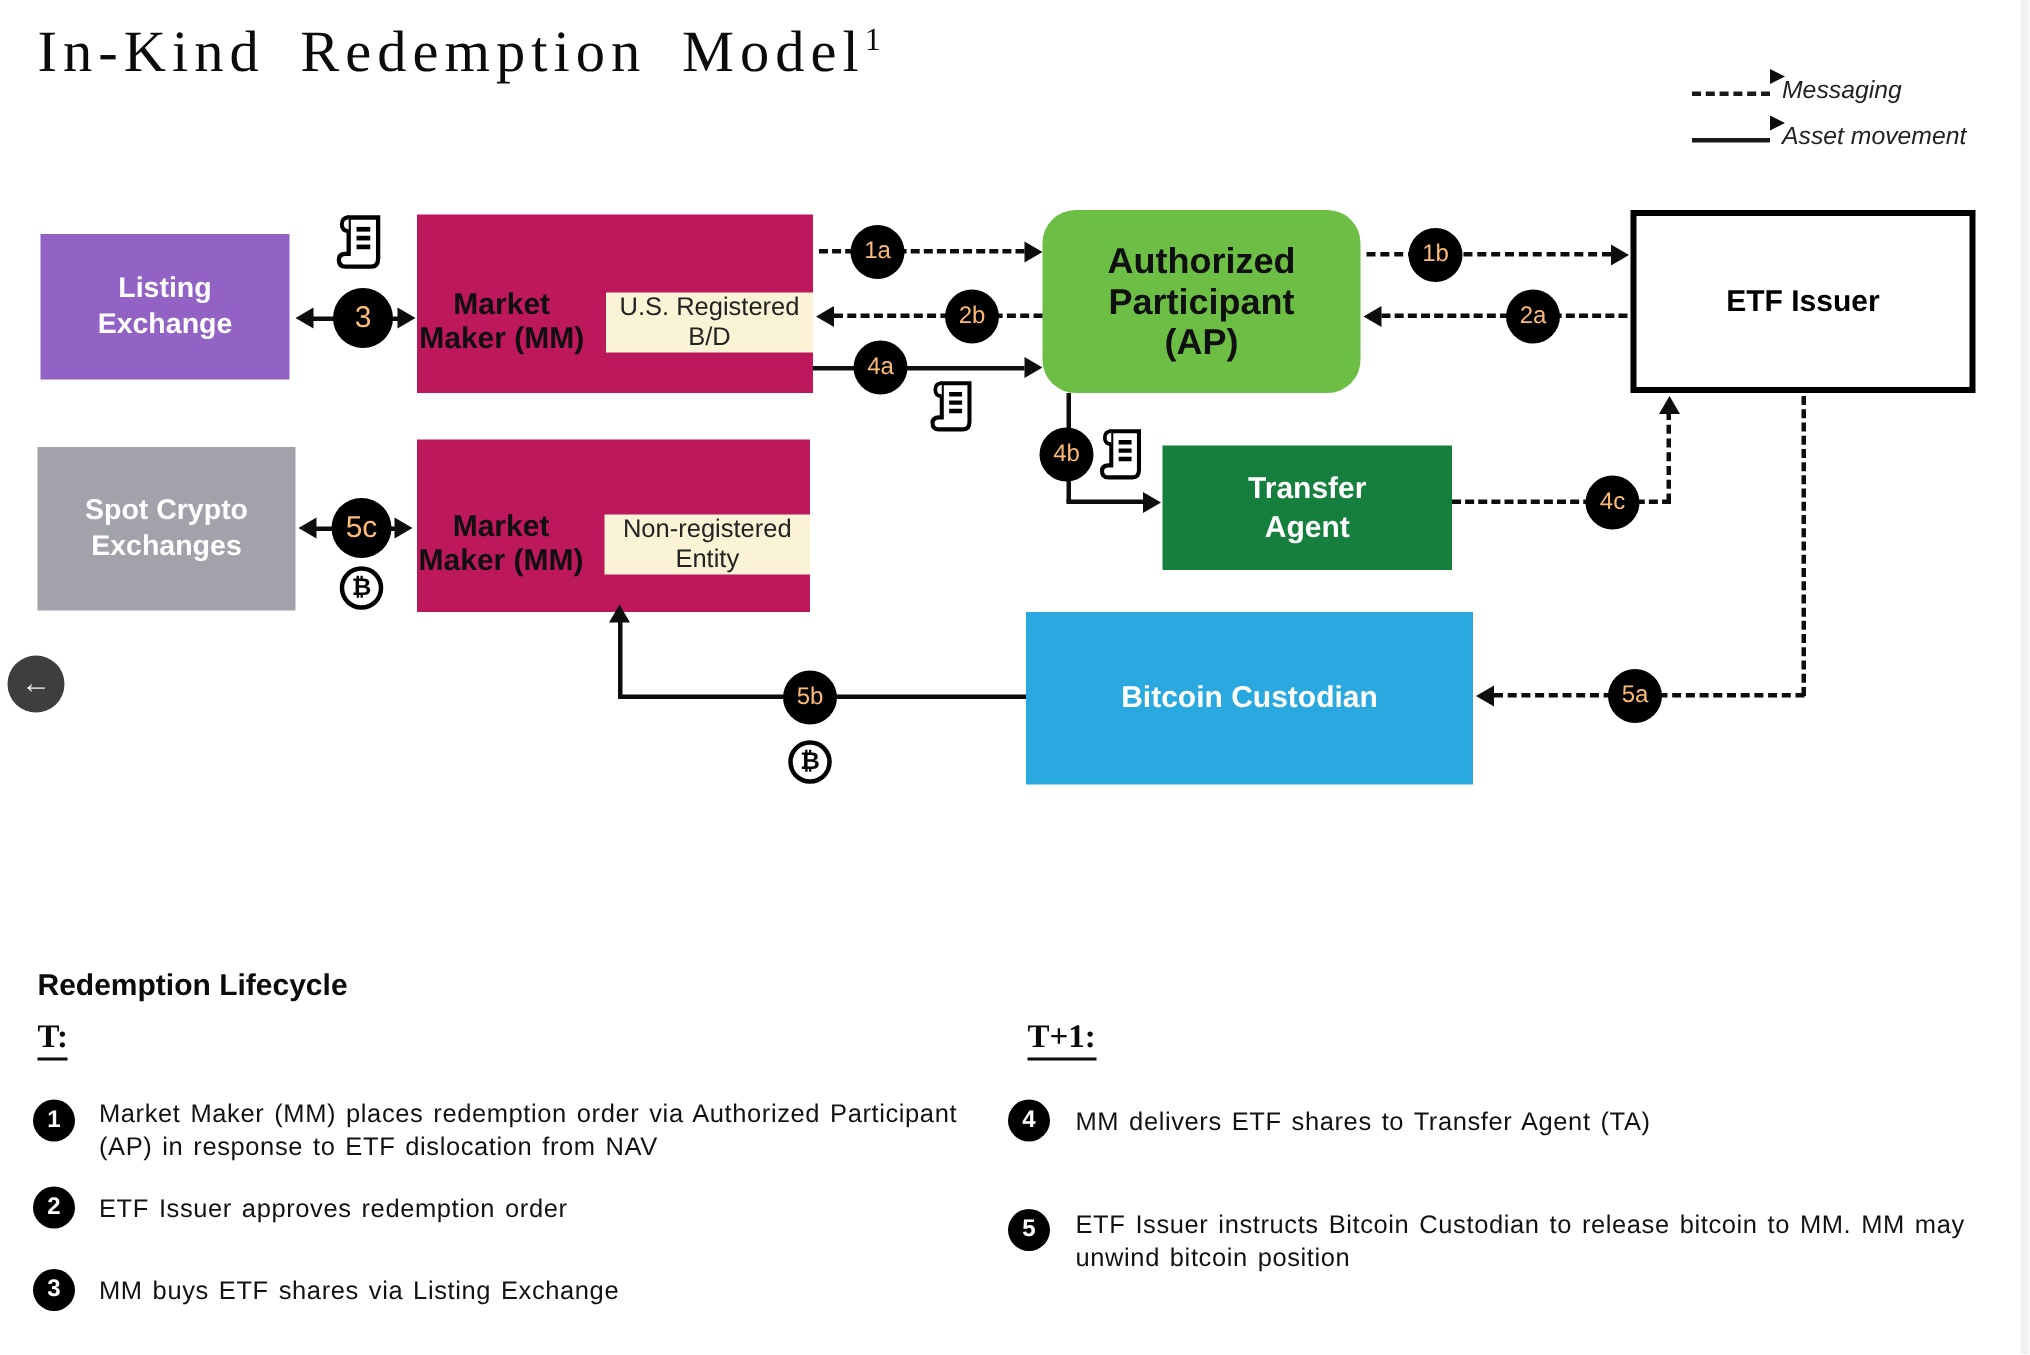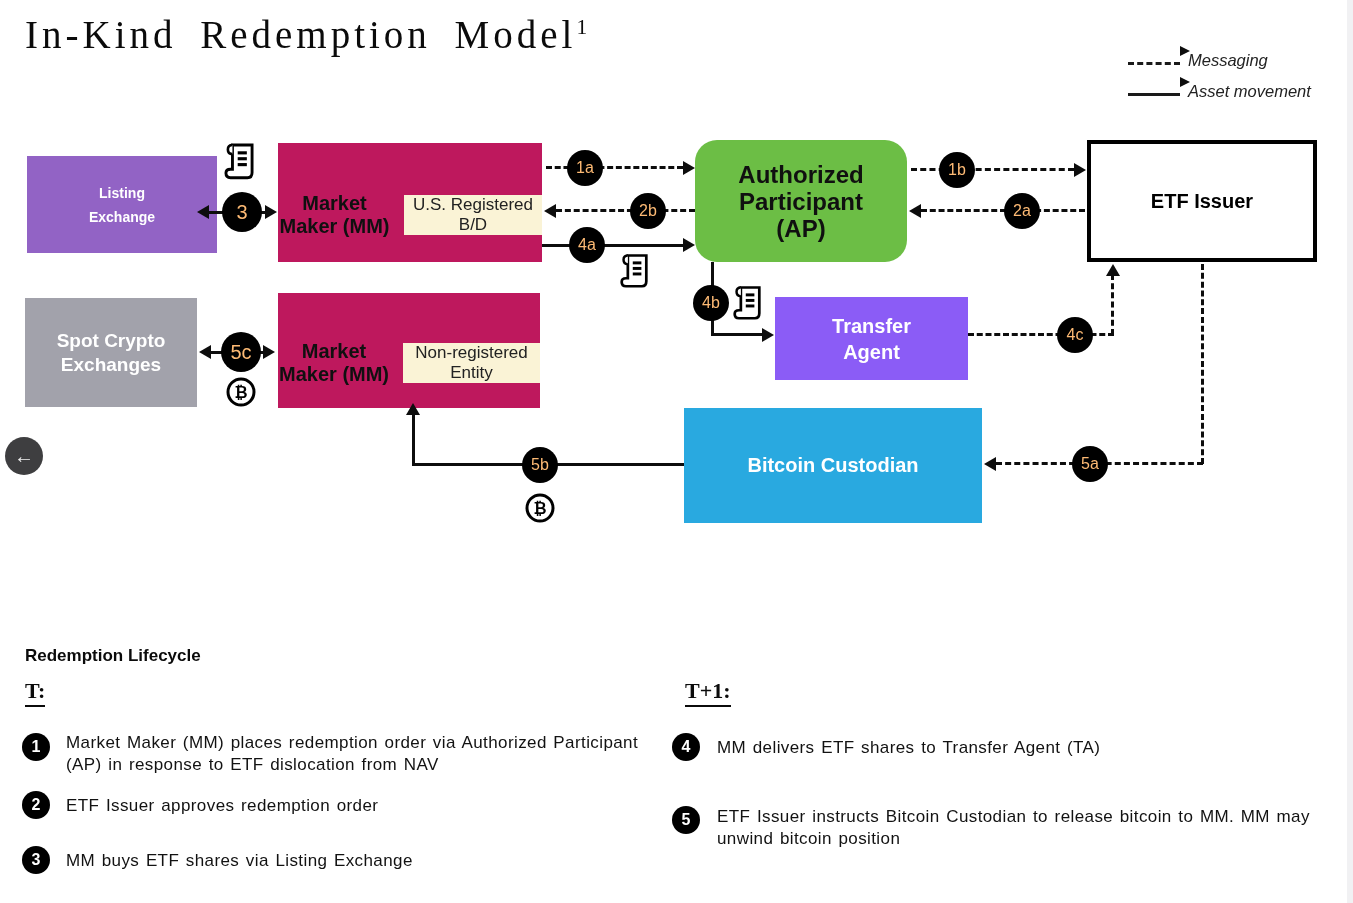--- a/index.html
+++ b/index.html
@@ -20,25 +20,25 @@
   .legend-label { font-style:italic; font-size:16.5px; color:#222; margin-left:8px; }
   .leg-line { width:52px; height:0; }
   .leg-dash { border-top:3px dashed #1a1a1a; }
   .leg-solid { border-top:3px solid #1a1a1a; }
   
   .node {
     position:absolute; box-sizing:border-box;
     display:flex; align-items:center; justify-content:center; text-align:center;
     font-weight:bold; white-space:pre-line;
   }
-  .n-listing { left:27px; top:156px; width:190px; height:97px; background:#9263C5; color:#fff; font-size:14px; line-height:24px; }
+  .n-listing { left:27px; top:156px; width:166px; height:97px; background:#9263C5; color:#fff; font-size:19px; line-height:24px; }
   .n-spot    { left:25px; top:298px; width:172px; height:109px; background:#A2A2AB; color:#fff; font-size:19px; line-height:24px; }
   .n-ap      { left:695px; top:140px; width:212px; height:122px; background:#6CBE45; color:#101010; font-size:24px; line-height:27px;border-radius:22px; }
   .n-etf     { left:1087px; top:140px; width:230px; height:122px; background:#fff; border:4px solid #000; color:#000; font-size:20px; }
-  .n-ta      { left:775px; top:297px; width:193px; height:83px; background:#8b5cf6; color:#fff; font-size:20px; line-height:26px; }
+  .n-ta      { left:775px; top:297px; width:193px; height:83px; background:#15803d; color:#fff; font-size:20px; line-height:26px; }
   .n-btc     { left:684px; top:408px; width:298px; height:115px; background:#29A9E0; color:#fff; font-size:20px; }
   .n-mm {
     background:#be185d; color:#101010;
     flex-direction:row; justify-content:flex-start; padding-top:25px; gap:13px;
   }
   .n-mm1 { left:278px; top:143px; width:264px; height:119px; }
   .n-mm2 { left:278px; top:293px; width:262px; height:115px; }
   .mm-title { font-size:20px; font-weight:bold; }
   .mm-sub {
     width:220px; height:40px; background:#FAF3D6;
@@ -63,21 +63,21 @@
   }
   .badge.lg { width:40px; height:40px; font-size:20px; }
   .btc-coin {
     position:absolute; width:29px; height:29px; border:3px solid #000; border-radius:50%;
     background:#fff; color:#000; font-weight:bold; font-size:16px;
     display:flex; align-items:center; justify-content:center;
     transform:translate(-50%,-50%); z-index:5; box-sizing:border-box;
   }
   .scroll-icon { position:absolute; z-index:6; }
   
-  .lc-heading { position:absolute; left:25px; top:646px; font-size:17px; font-weight:bold; color:#0b0b0b; }
+  .lc-heading { position:absolute; left:25px; top:646px; font-size:20px; font-weight:bold; color:#0b0b0b; }
   .lc-col-label {
     position:absolute; font-family:"Liberation Serif", serif; font-weight:bold;
     font-size:22px; color:#0b0b0b; border-bottom:2.5px solid #0b0b0b; padding-bottom:1px;
   }
   .lc-step-num {
     position:absolute; width:28px; height:28px; border-radius:50%; background:#000;
     color:#fff; font-weight:bold; font-size:16px;
     display:flex; align-items:center; justify-content:center;
   }
   .lc-step-text {

